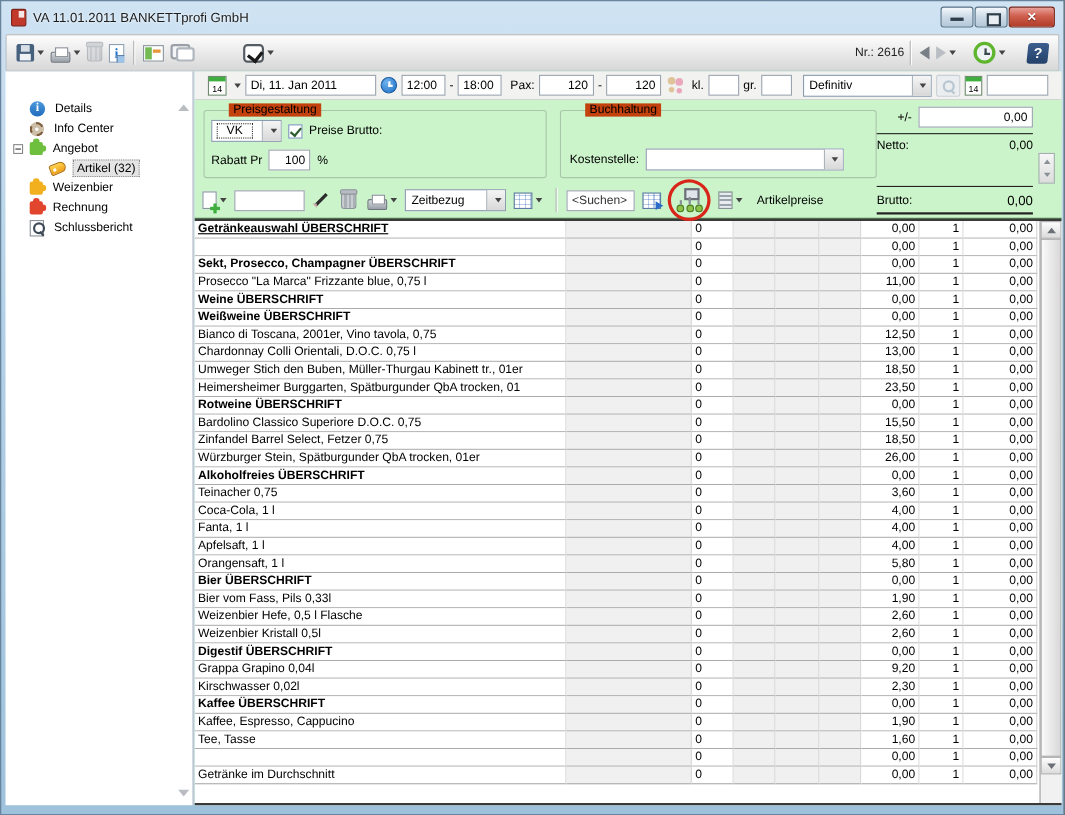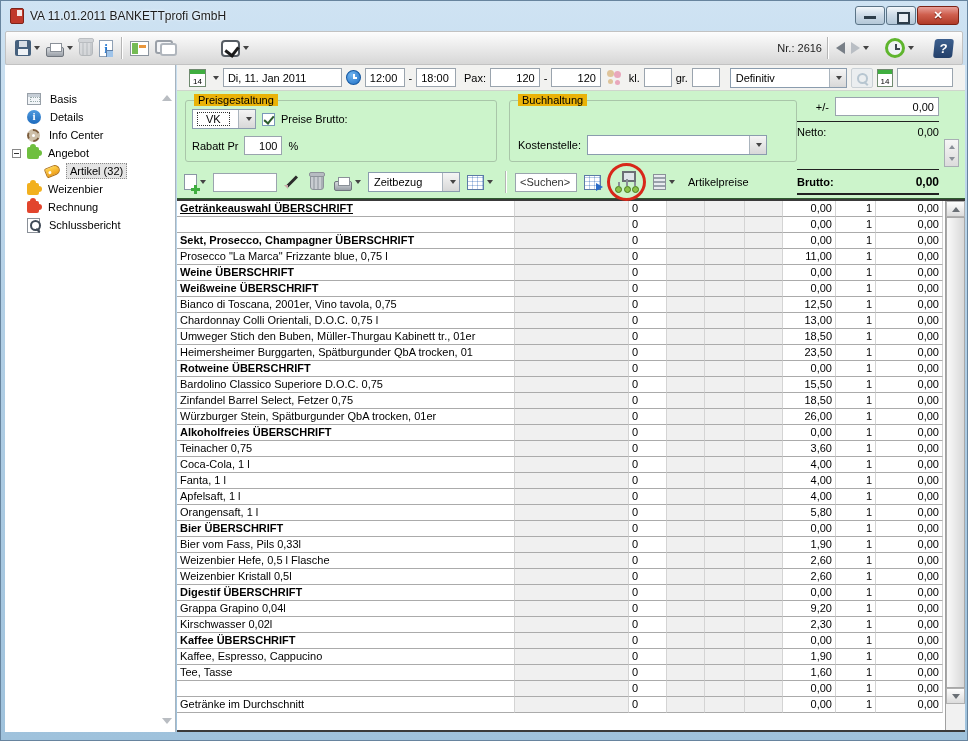--- a/index.html
+++ b/index.html
@@ -100,21 +100,21 @@
   .people-ic::before{content:""; position:absolute; left:2px; top:1px; width:7px; height:7px; border-radius:50%; background:#dfc49a; box-shadow:0 8px 0 -1px #dfc49a;}
   .people-ic::after{content:""; position:absolute; left:9px; top:2px; width:7px; height:7px; border-radius:50%; background:#e9a8bc; box-shadow:0 8px 0 -1px #e9a8bc;}
   .combo{ background:#fff; border:1px solid #8a9cae; height:20px; display:flex; align-items:center; padding-left:5px; position:relative;}
   .combo .cbtn{ margin-left:auto; width:17px; height:100%; background:linear-gradient(180deg,#f5f5f5,#d8d8d8); border-left:1px solid #aab4bd; display:flex; align-items:center; justify-content:center;}
   .mag-btn{ width:22px; height:20px; border:1px solid #b9c2ca; border-radius:2px; background:#e9edf0; position:relative; opacity:.7;}
   .mag-btn::before{content:""; position:absolute; left:5px; top:4px; width:7px; height:7px; border:2px solid #9fb4c4; border-radius:50%;}
   .mag-btn::after{content:""; position:absolute; left:13px; top:12px; width:2px; height:5px; background:#9fb4c4; transform:rotate(-45deg);}
   
   .greenpanel{ position:absolute; left:0; right:0; top:26px; height:108px; background:#ccf4cb;}
   .groupbox{ position:absolute; border:1px solid #a9c6a9; border-radius:3px; }
-  .gb-title{ position:absolute; top:-7px; left:8px; background:#eab308; padding:0 4px;}
+  .gb-title{ position:absolute; top:-7px; left:22px; background:#c2410c; padding:0 4px;}
   .gb-price{ left:8px; top:9px; width:312px; height:62px;}
   .gb-acct{ left:332px; top:9px; width:288px; height:62px;}
   .vk-combo{ width:64px; height:20px;}
   .vk-combo .vk-txt{ outline:1px dotted #333; padding:0 8px;}
   .checkbox{ width:13px; height:13px; background:#fff; border:1px solid #7a98b8; position:relative;}
   .checkbox::after{content:""; position:absolute; left:3px; top:0px; width:4px; height:8px; border-right:2px solid #2c5c2c; border-bottom:2px solid #2c5c2c; transform:rotate(40deg);}
   .row-flex{ display:flex; align-items:center; gap:6px;}
   
   .totals{ position:absolute; right:4px; top:0; width:164px; height:108px;}
   .tot-row{ position:absolute; display:flex; align-items:center; justify-content:flex-end; gap:6px; right:22px; left:0;}
@@ -156,21 +156,21 @@
   .c-name{ width:338px;}  .c-rolle{ width:114px;}  .c-anz{ width:38px;}
   .c-anz2{ width:38px;}  .c-uhrzeit{ width:40px;}  .c-bis{ width:38px;}
   .c-preis{ width:53px;}  .c-mwst{ width:40px;}  .c-gesamt{ width:67px;}
   .c-scroll{ width:20px; border-right:none;}
   .vscroll{ position:absolute; right:0; top:0; bottom:0; width:20px; background:#f1f1f1; border-left:1px solid #a0a0a0;}
   .vs-btn{ position:absolute; left:0; right:0; height:16px; background:linear-gradient(180deg,#fdfdfd,#dcdcdc); border:1px solid #b0b0b0; display:flex; align-items:center; justify-content:center;}
   .vs-up{ top:0;}  .vs-dn{ bottom:26px;}
   .vs-tri-up{ width:0; height:0; border-left:4px solid transparent; border-right:4px solid transparent; border-bottom:5px solid #6a6f75;}
   .vs-tri-dn{ width:0; height:0; border-left:4px solid transparent; border-right:4px solid transparent; border-top:5px solid #6a6f75;}
   .vs-thumb{ position:absolute; left:0; right:0; top:16px; bottom:42px; background:linear-gradient(90deg,#fafafa,#d8d8d8); border:1px solid #a8a8a8;}
-  .bold{font-weight:bold;gap:47px;}
+  .bold{font-weight:normal;gap:47px;}
   .lbl{white-space:nowrap;}
 </style>
 </head>
 <body>
 
 <div class="window">
 
   <div class="titlebar">
     <span class="app-icon"></span>
     <span class="title-text">VA 11.01.2011 BANKETTprofi GmbH</span>
@@ -220,24 +220,20 @@
         <span class="hist-ic"></span>
         <span class="caret"></span>
       </div>
     <div class="tbtn" style="margin-left:14px;">
         <span class="help-book"></span>
       </div>
   </div>
 
   <div class="sidebar">
     <div class="tree">
-      <div class="titem">
-          <span class="ic-form"></span>
-          <span class="t-label">Basis</span>
-        </div>
       <div class="titem">
           <span class="ic-info"></span>
           <span class="t-label">Details</span>
         </div>
       <div class="titem">
           <span class="ic-gear"></span>
           <span class="t-label">Info Center</span>
         </div>
       <div class="titem" style="position:relative;">
           <span class="expander"></span>

